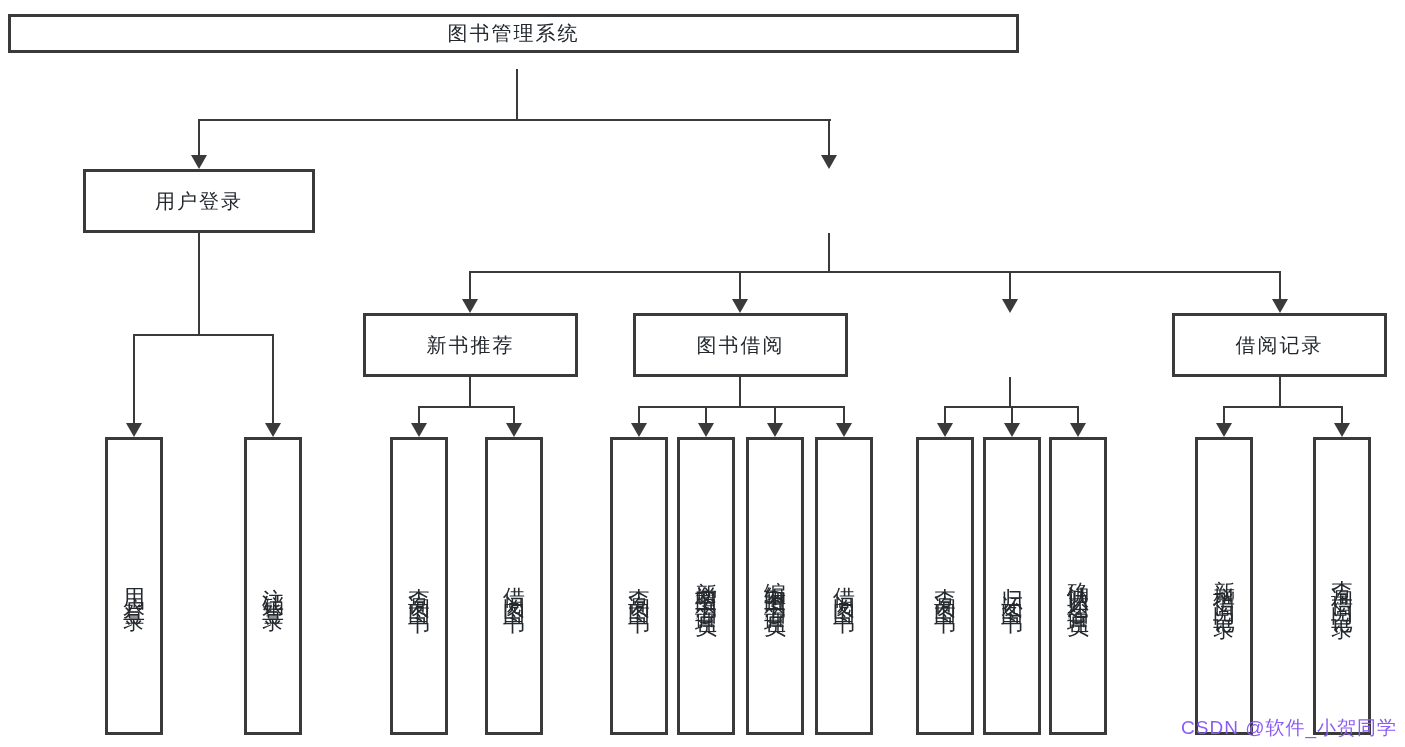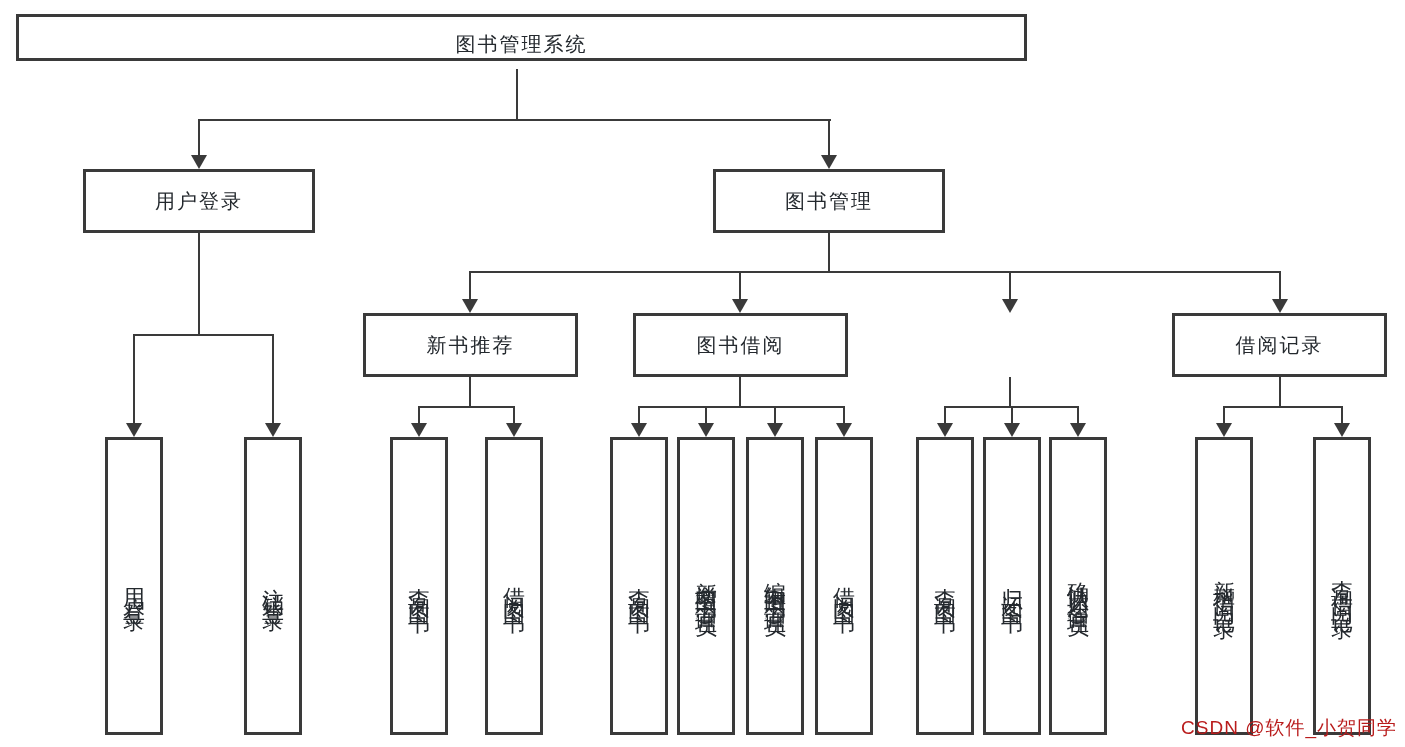--- a/index.html
+++ b/index.html
@@ -19,37 +19,34 @@
     font-size:22px; letter-spacing:8px; line-height:1; white-space:nowrap;
   }
   .vl, .hl { position:absolute; background:#3a3a3a; }
   .arrow-down {
     position:absolute; width:0; height:0;
     border-left:8px solid transparent; border-right:8px solid transparent;
     border-top:14px solid #3a3a3a;
   }
   .wm {
     position:absolute; top:715px; right:8px;
-    color:#b91c1c; font-size:19px; letter-spacing:1px; white-space:nowrap;
+    color:#8b5cf6; font-size:19px; letter-spacing:1px; white-space:nowrap;
   }
 </style>
 </head>
 <body>
 
 <div class="stage">
 
-  <div class="box hbox" style="left:16px;top:14px;width:1011px;height:47px;align-items:flex-end;">
+  <div class="box hbox" style="left:8px;top:14px;width:1011px;height:39px;">
     <span class="t">图书管理系统</span>
   </div>
 
   <div class="box hbox" style="left:83px;top:169px;width:232px;height:64px;">
     <span class="t">用户登录</span>
-  </div>
-  <div class="box hbox" style="left:713px;top:169px;width:232px;height:64px;">
-    <span class="t">图书管理</span>
   </div>
 
   <div class="box hbox" style="left:363px;top:313px;width:215px;height:64px;">
     <span class="t">新书推荐</span>
   </div>
   <div class="box hbox" style="left:633px;top:313px;width:215px;height:64px;">
     <span class="t">图书借阅</span>
   </div>
   <div class="box hbox" style="left:1172px;top:313px;width:215px;height:64px;">
     <span class="t">借阅记录</span>

